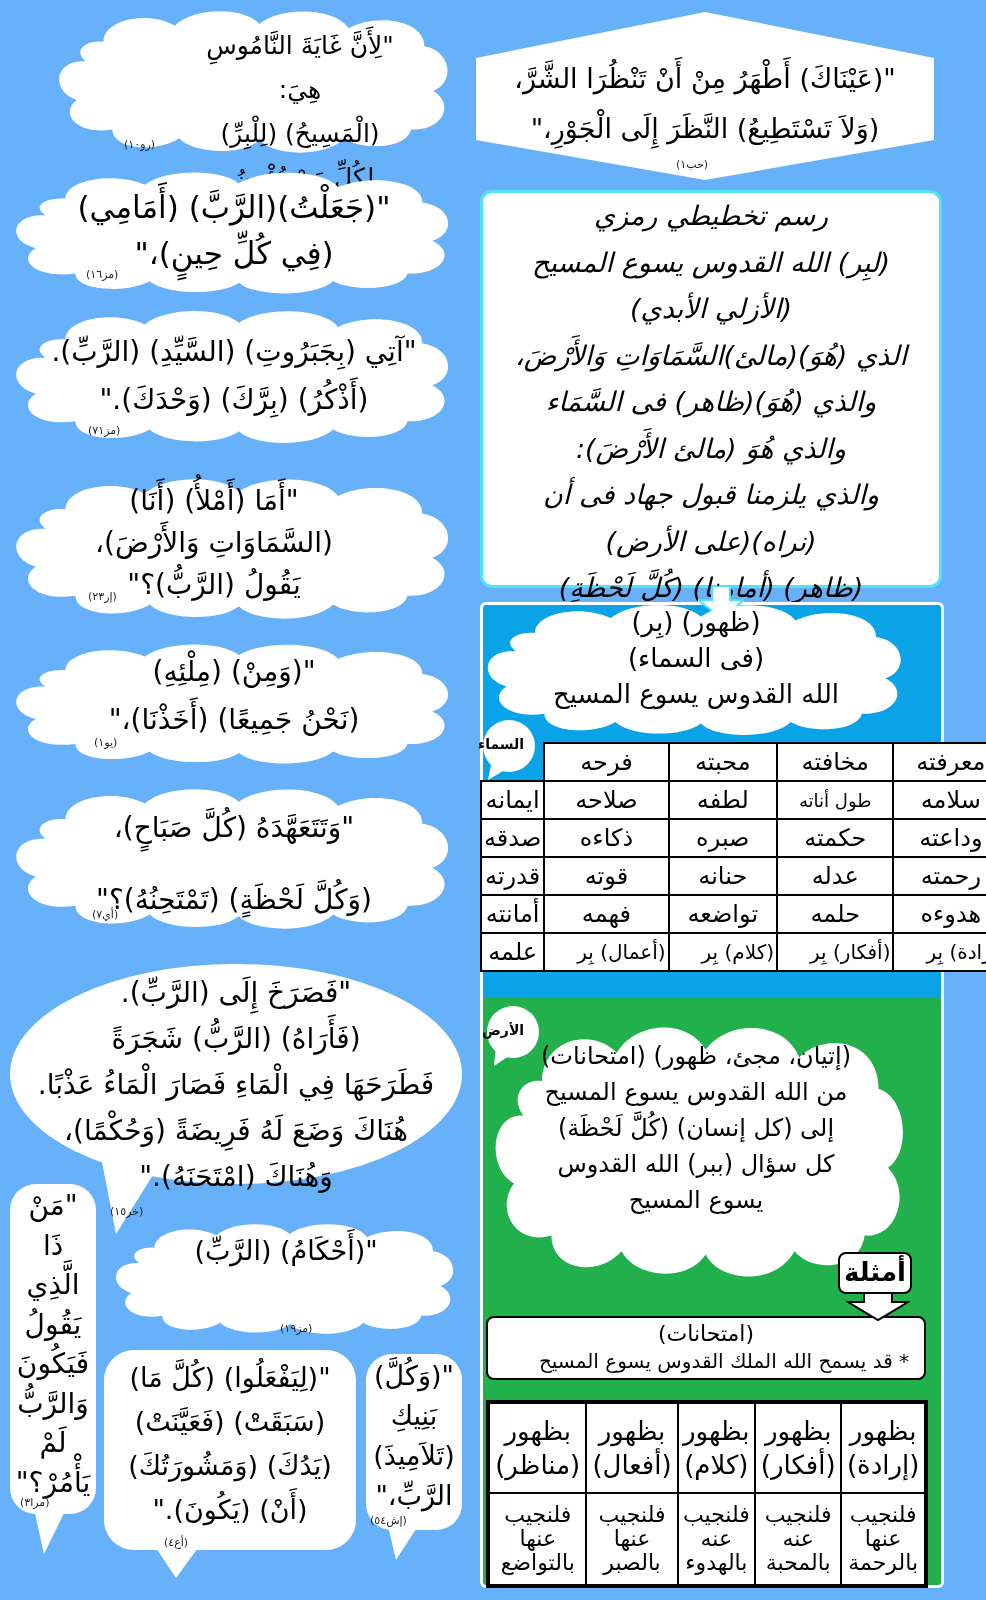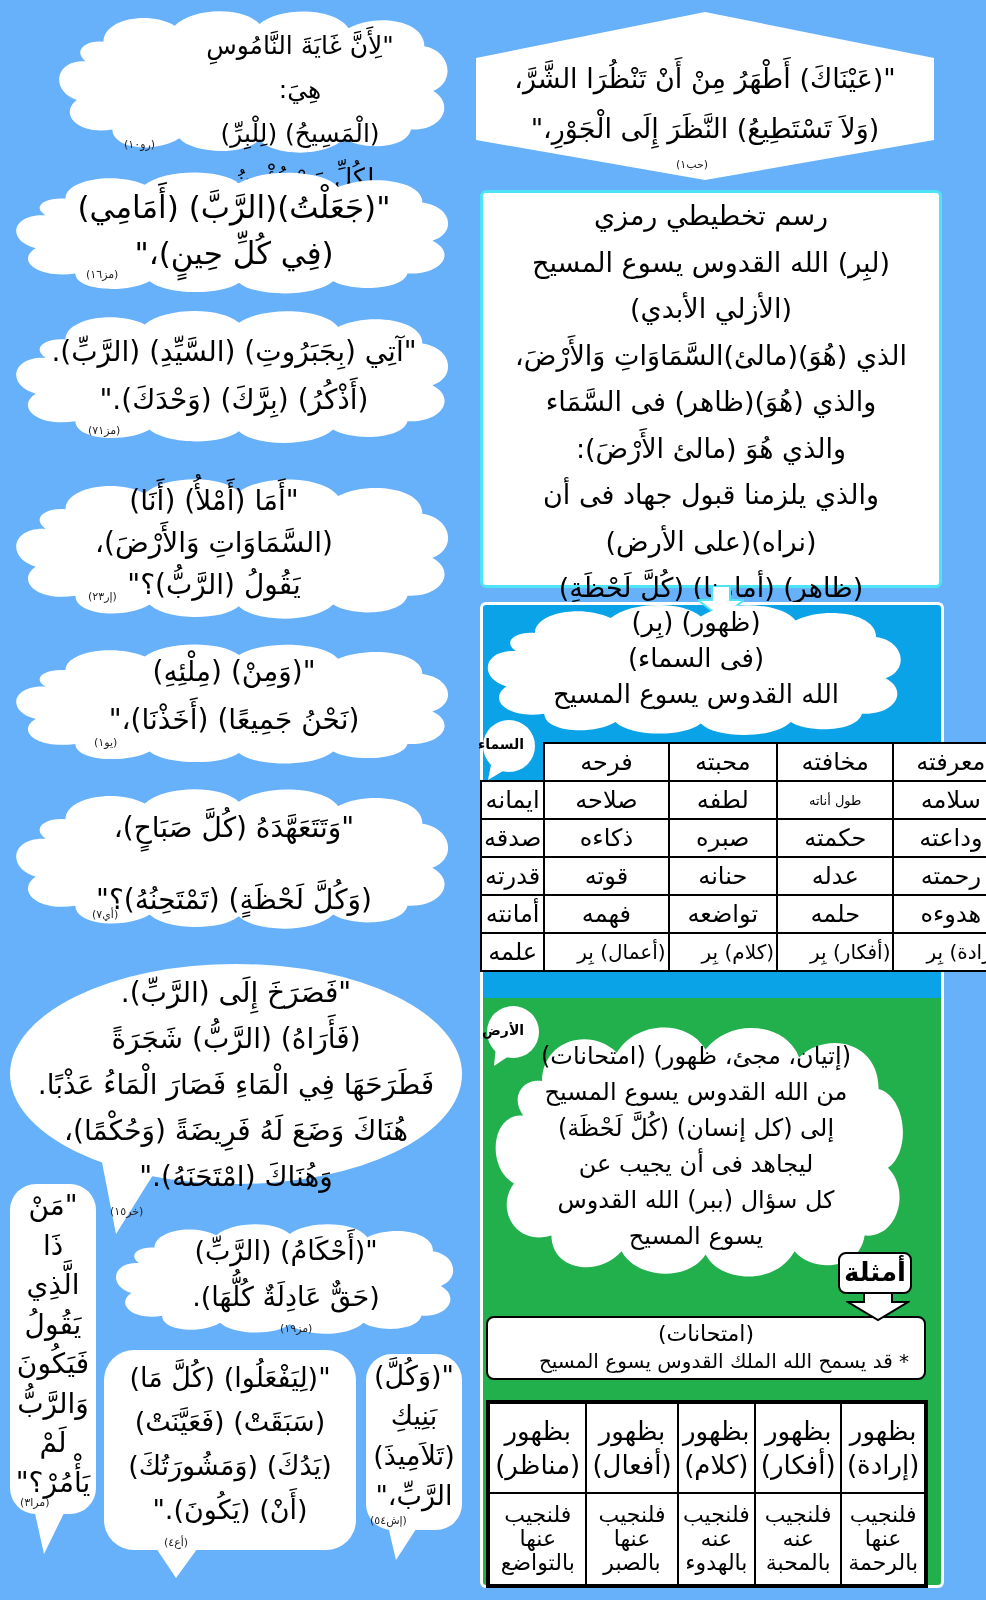--- a/index.html
+++ b/index.html
@@ -27,21 +27,21 @@
     position: absolute; left: 476px; top: 12px; width: 458px; height: 168px;
   }
   .hexagon svg { position: absolute; left:0; top:0; width:100%; height:100%; }
   .hexagon .txt {
     position: absolute; left: 0; right: 0; top: 42px; direction: rtl;
     text-align: center; font-size: 27px; line-height: 50px;
   }
 
   .diagram-box {
     position: absolute; left: 480px; top: 190px; width: 462px; height: 398px;
-    background: #fff; border: 3px solid #4fe3f7; border-radius: 6px; box-sizing: border-box;
+    background: #fff; border: 3px solid #4fe3f7; border-radius: 12px; box-sizing: border-box; font-style: italic;
   }
   .diagram-box .txt {
     direction: rtl; text-align: center; font-size: 27px; line-height: 46.5px;
     padding-top: 0px;
   }
   .diagram-box .txt div { white-space: nowrap; }
 
   .down-arrow {
     position: absolute; left: 698px; top: 586px; width: 46px; height: 32px;
   }
@@ -59,21 +59,21 @@
 
   table.attr {
     position: absolute; border-collapse: collapse; direction: rtl;
     font-size: 24px;
   }
   table.attr td {
     background: #fff; border: 2px solid #000; text-align: center;
     height: 36px; padding: 0 2px; white-space: nowrap;
   }
   table.attr td.blank { background: transparent; border: none; }
-  table.attr td.small { font-size: 13px; margin-left: 24px; }
+  table.attr td.small { font-size: 18px; margin-left: 24px; }
   table.attr td.small2 { font-size: 20px; padding-left: 32px; }
 
   .mini-bubble {
     position: absolute; width: 62px; height: 62px;
   }
   .mini-bubble svg { position:absolute; left:0; top:0; width:100%; height:100%; }
   .mini-bubble span {
     position: absolute; left: 0; right: 0; top: 16px; text-align: left;
     font-size: 14px; font-weight: bold; direction: rtl;
   }
@@ -196,21 +196,20 @@
   </div>
   <span class="ref" style="left:102px;top:243px;">(خر١٥)</span>
 </div>
 
 <div class="cloud" style="left:108px;top:1220px;width:356px;height:118px;">
   <svg viewBox="0 0 460 170" preserveAspectRatio="none">
       <use href="#cloudpath" fill="#fff"></use>
     </svg>
   <div class="txt" style="top:8px;font-size:27px;line-height:46px;">
     <div>"(أَحْكَامُ) (الرَّبِّ)</div>
-    <div>(حَقٌّ عَادِلَةٌ كُلُّهَا).</div>
   </div>
   <span class="ref" style="left:172px;top:102px;">(مز١٩)</span>
 </div>
 
 <div class="rect-bubble" style="left:10px;top:1184px;width:86px;height:370px;">
   <svg viewBox="0 0 86 370" preserveAspectRatio="none">
     <rect x="0" y="0" width="86" height="330" rx="26" ry="26" fill="#fff"></rect>
     <path d="M24,325 L34,370 L56,325 Z" fill="#fff"></path>
   </svg>
   <div class="txt" style="top:2px;font-size:28px;line-height:39.5px;">
@@ -362,21 +361,20 @@
 </div>
 
 <div class="cloud" style="left:486px;top:1018px;width:430px;height:268px;">
   <svg viewBox="0 0 460 170" preserveAspectRatio="none">
       <use href="#cloudpath" fill="#fff"></use>
     </svg>
   <div class="txt" style="top:20px;font-size:24px;line-height:36px;padding-right:30px;padding-left:20px;">
     <div>(إتيان، مجئ، ظهور) (امتحانات)</div>
     <div>من الله القدوس يسوع المسيح</div>
     <div>إلى (كل إنسان) (كُلَّ لَحْظَة)</div>
-    <div>ليجاهد فى أن يجيب عن</div>
     <div>كل سؤال (ببر) الله القدوس</div>
     <div>يسوع المسيح</div>
   </div>
 </div>
 
 <div class="examples-box">
   <div class="l1">(امتحانات)</div>
   <div class="l2">* قد يسمح الله الملك القدوس يسوع المسيح</div>
 </div>
 

